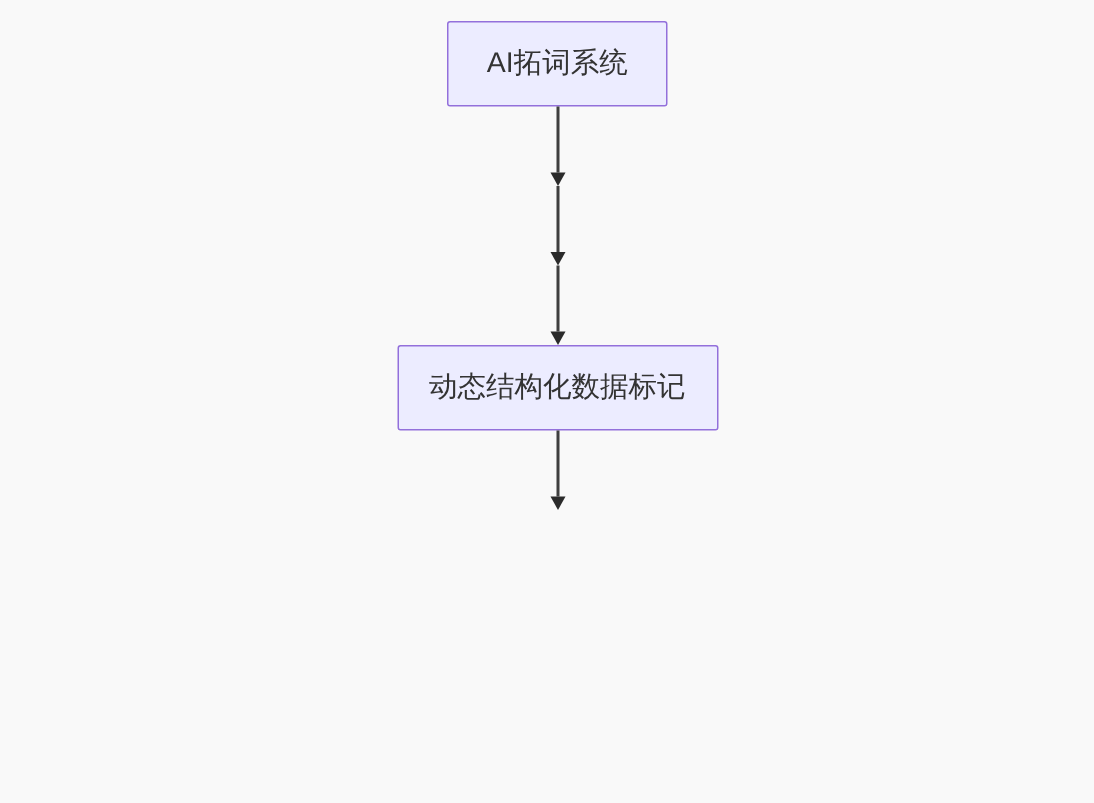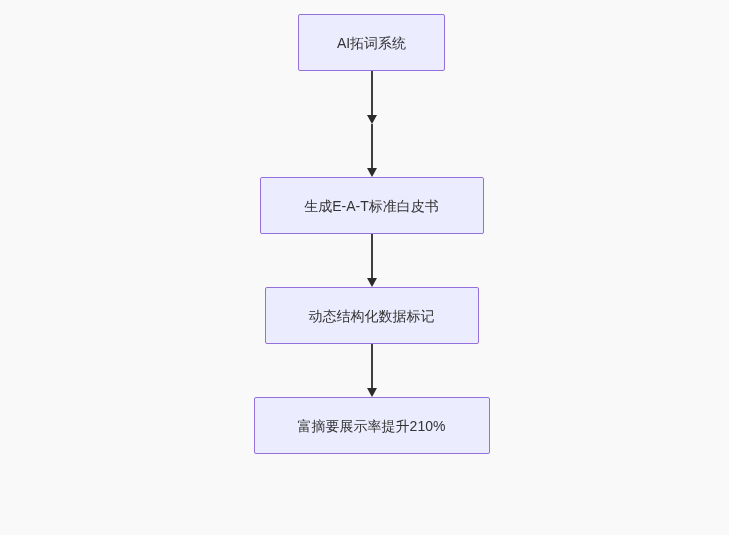--- a/index.html
+++ b/index.html
@@ -27,21 +27,21 @@
   .node {
     box-sizing: border-box;
     height: 57px;
     background: #ECECFF;
     border: 1.5px solid #9370DB;
     border-radius: 2px;
     display: flex;
     align-items: center;
     justify-content: center;
     color: #333333;
-    font-size: 14px;
+    font-size: 19px;
     line-height: 1;
     white-space: nowrap;
   }
   .edge {
     height: 53px;
     width: 12px;
     display: flex;
     flex-direction: column;
     align-items: center;
   }
@@ -72,36 +72,30 @@
       <div class="edge-line"></div>
       <div class="edge-arrowhead"></div>
     </div>
 
 
     <div class="edge">
       <div class="edge-line"></div>
       <div class="edge-arrowhead"></div>
     </div>
 
-    <div class="node" style="width:224px">
-      <span>生成E-A-T标准白皮书</span>
-    </div>
 
     <div class="edge">
       <div class="edge-line"></div>
       <div class="edge-arrowhead"></div>
     </div>
 
     <div class="node" style="width:214px">
       <span>动态结构化数据标记</span>
     </div>
 
     <div class="edge">
       <div class="edge-line"></div>
       <div class="edge-arrowhead"></div>
     </div>
 
-    <div class="node" style="width:236px">
-      <span>富摘要展示率提升210%</span>
-    </div>
 
   </div>
 </div>
 
 </body></html>

